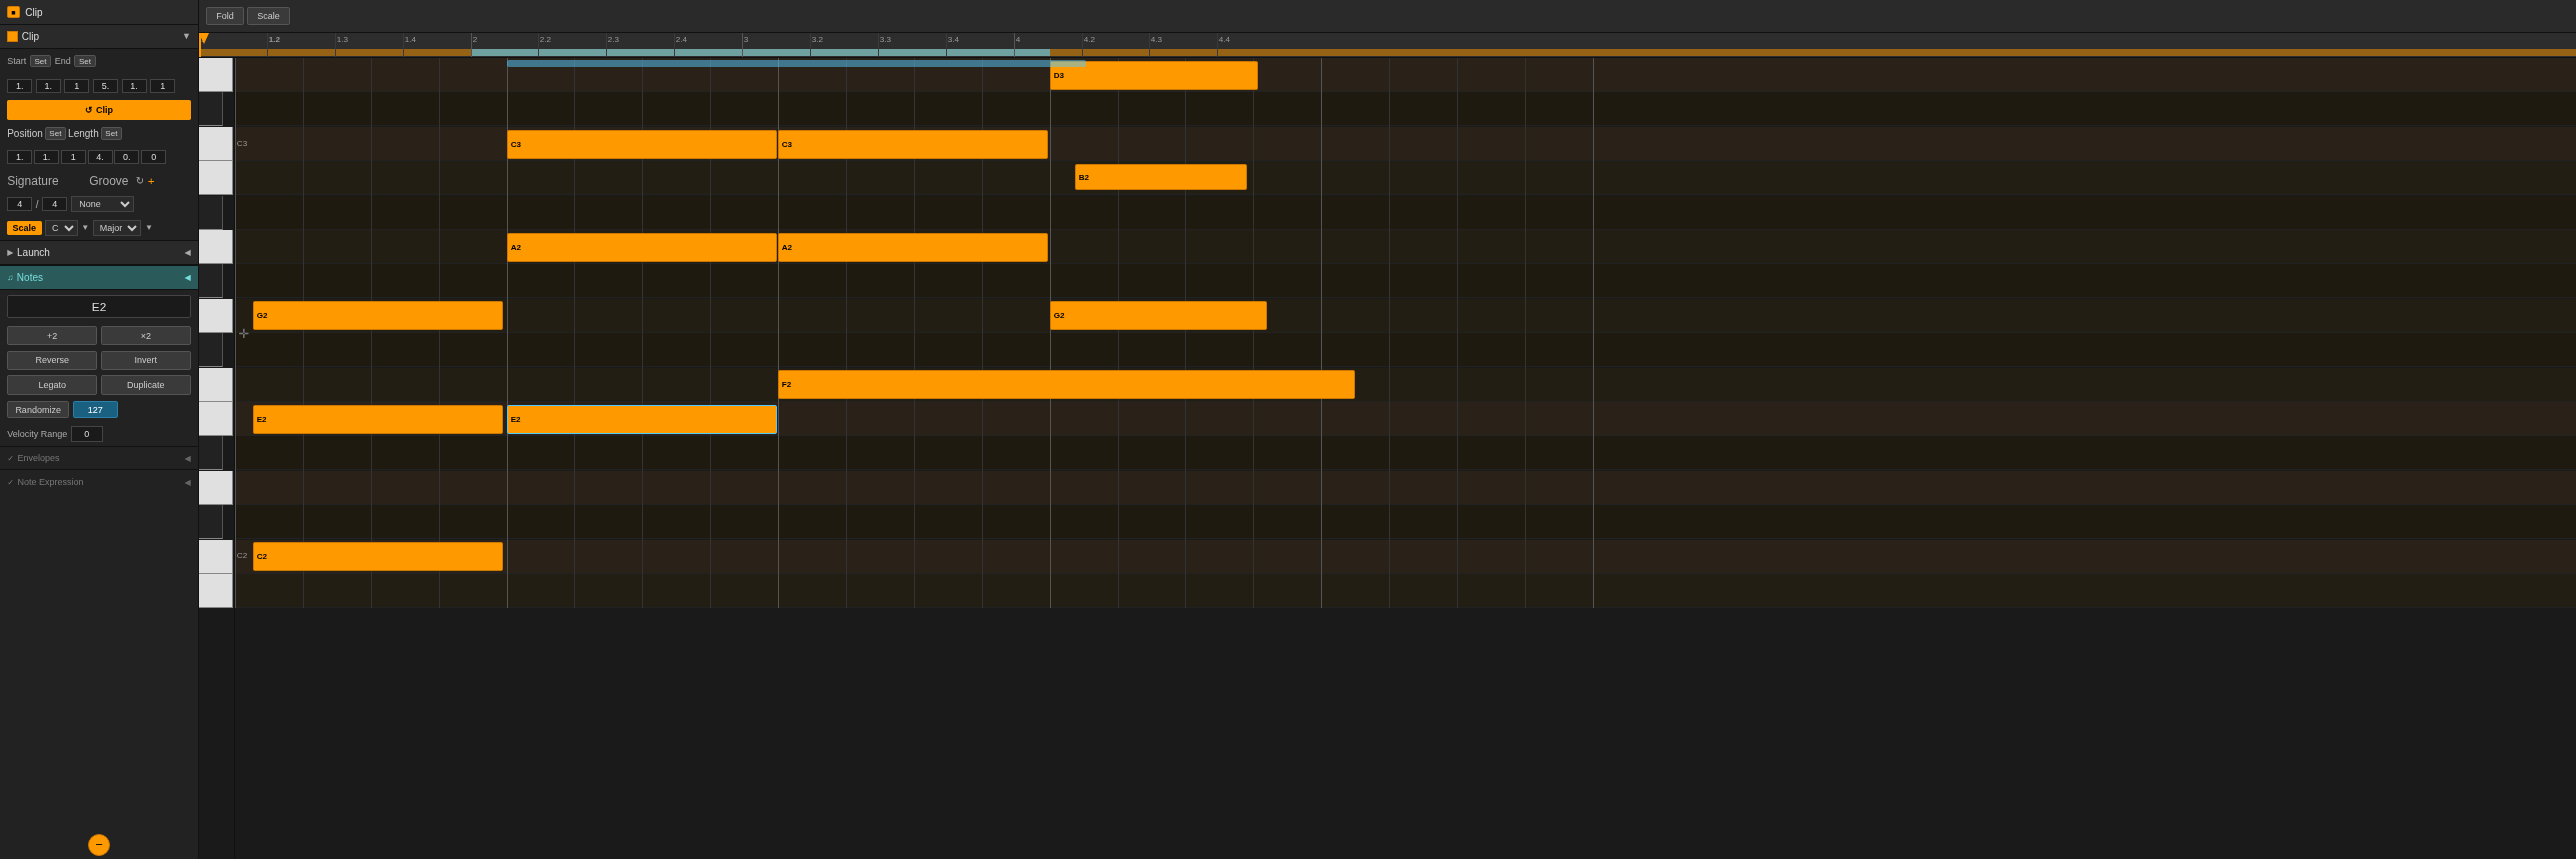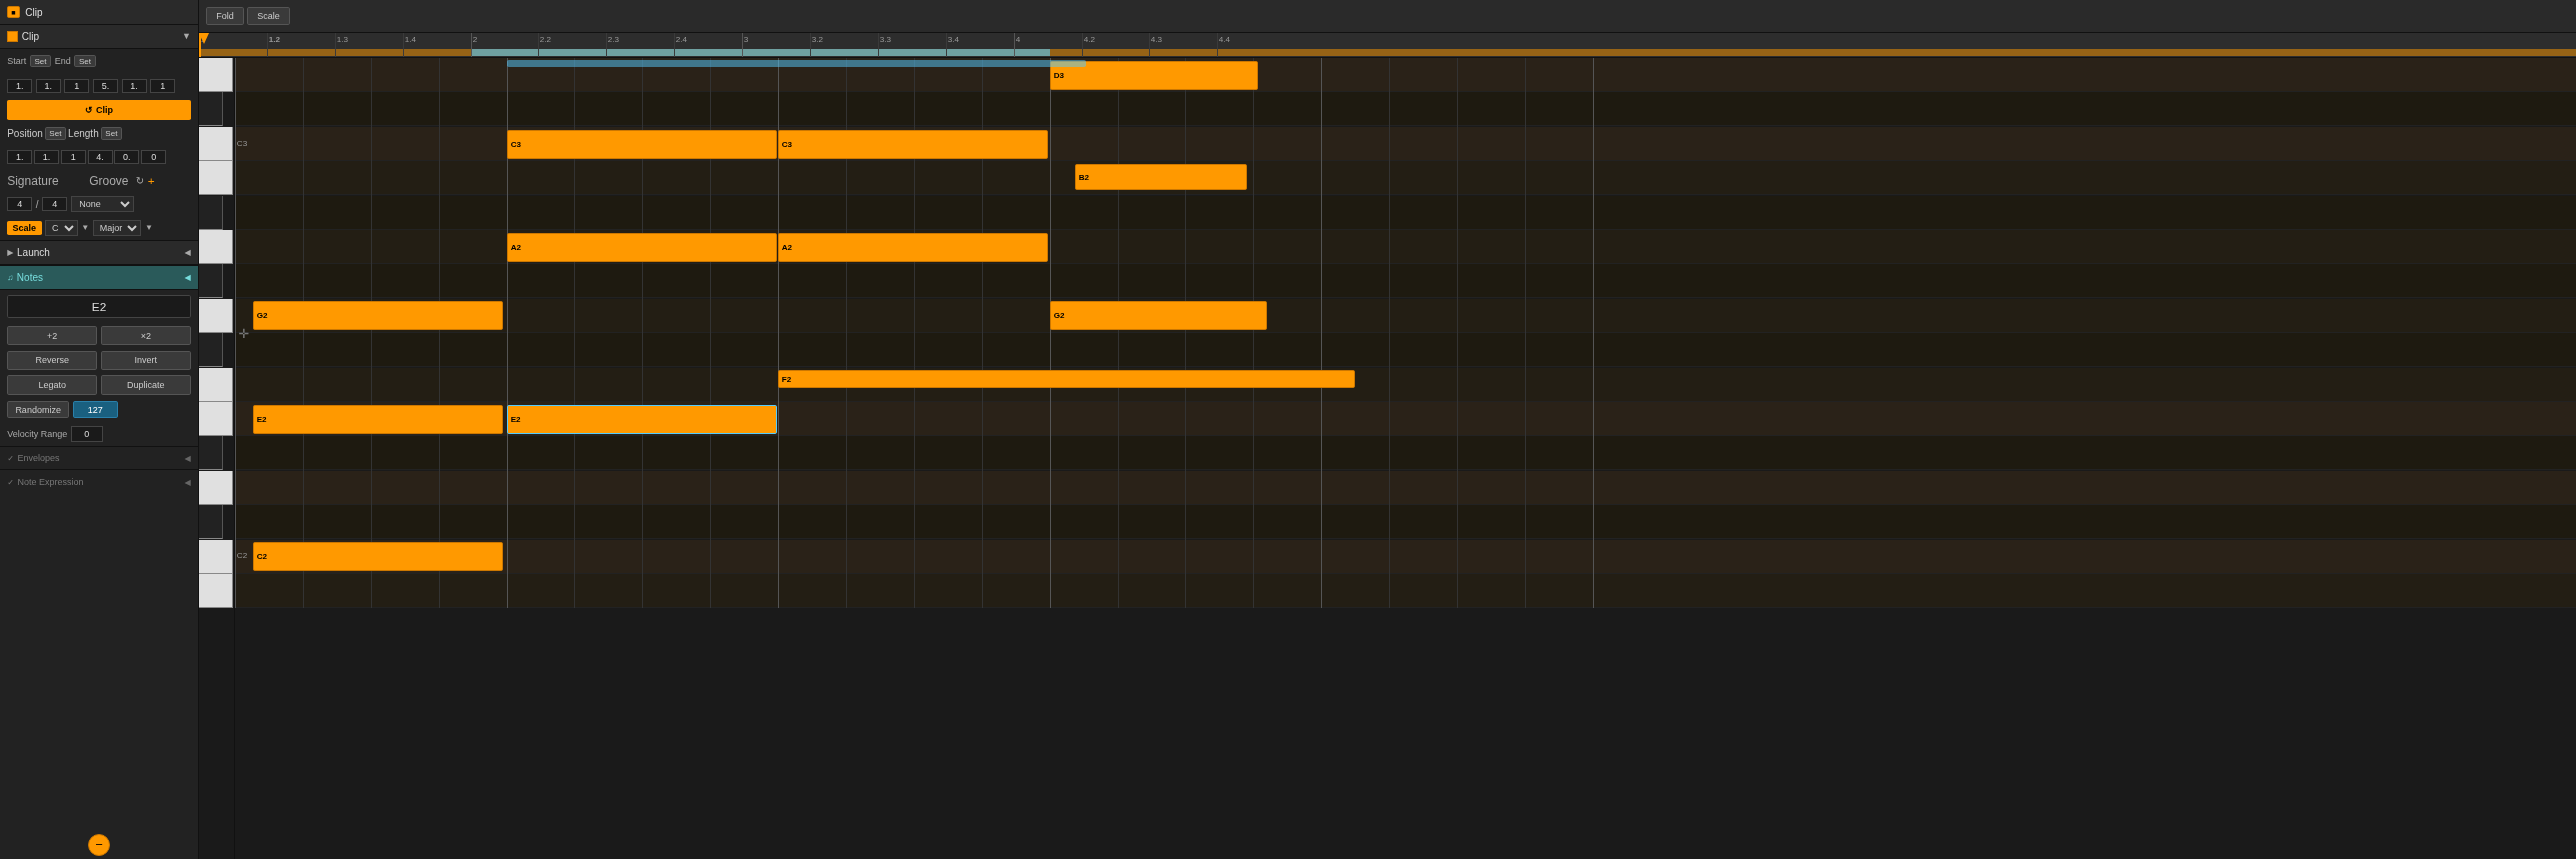--- a/index.html
+++ b/index.html
@@ -654,21 +654,21 @@
       <div id="note-blocks" style="position:absolute; left:0; right:0; top:0; bottom:0;">
           <div style="position: absolute; left: 272px; top: 1.8px; height: 7.2px; width: 579px; background: rgb(85, 204, 255); opacity: 0.5; border-radius: 1.8px; z-index: 10;"></div>
           <div style="position: absolute; left: 18px; top: 243px; width: 250px; height: 29px; background: rgb(255, 153, 0); border-radius: 1.8px; display: flex; align-items: center; padding-left: 2.7px; font-size: 8.1px; color: rgb(0, 0, 0); font-weight: bold; z-index: 5; cursor: pointer; border: 0.9px solid rgb(204, 119, 0);">G2</div>
           <div style="position: absolute; left: 18px; top: 347px; width: 250px; height: 29px; background: rgb(255, 153, 0); border-radius: 1.8px; display: flex; align-items: center; padding-left: 2.7px; font-size: 8.1px; color: rgb(0, 0, 0); font-weight: bold; z-index: 5; cursor: pointer; border: 0.9px solid rgb(204, 119, 0);">E2</div>
           <div style="position: absolute; left: 18px; top: 484px; width: 250px; height: 29px; background: rgb(255, 153, 0); border-radius: 1.8px; display: flex; align-items: center; padding-left: 2.7px; font-size: 8.1px; color: rgb(0, 0, 0); font-weight: bold; z-index: 5; cursor: pointer; border: 0.9px solid rgb(204, 119, 0);">C2</div>
           <div style="position: absolute; left: 272px; top: 72px; width: 270px; height: 29px; background: rgb(255, 153, 0); border-radius: 1.8px; display: flex; align-items: center; padding-left: 2.7px; font-size: 8.1px; color: rgb(0, 0, 0); font-weight: bold; z-index: 5; cursor: pointer; border: 0.9px solid rgb(204, 119, 0);">C3</div>
           <div style="position: absolute; left: 272px; top: 175px; width: 270px; height: 29px; background: rgb(255, 153, 0); border-radius: 1.8px; display: flex; align-items: center; padding-left: 2.7px; font-size: 8.1px; color: rgb(0, 0, 0); font-weight: bold; z-index: 5; cursor: pointer; border: 0.9px solid rgb(204, 119, 0);">A2</div>
           <div style="position: absolute; left: 272px; top: 347px; width: 270px; height: 29px; background: rgb(255, 153, 0); border-radius: 1.8px; display: flex; align-items: center; padding-left: 2.7px; font-size: 8.1px; color: rgb(0, 0, 0); font-weight: bold; z-index: 5; cursor: pointer; border: 1.8px solid rgb(85, 204, 255);">E2</div>
           <div style="position: absolute; left: 543px; top: 72px; width: 270px; height: 29px; background: rgb(255, 153, 0); border-radius: 1.8px; display: flex; align-items: center; padding-left: 2.7px; font-size: 8.1px; color: rgb(0, 0, 0); font-weight: bold; z-index: 5; cursor: pointer; border: 0.9px solid rgb(204, 119, 0);">C3</div>
           <div style="position: absolute; left: 543px; top: 175px; width: 270px; height: 29px; background: rgb(255, 153, 0); border-radius: 1.8px; display: flex; align-items: center; padding-left: 2.7px; font-size: 8.1px; color: rgb(0, 0, 0); font-weight: bold; z-index: 5; cursor: pointer; border: 0.9px solid rgb(204, 119, 0);">A2</div>
-          <div style="position: absolute; left: 543px; top: 312px; width: 577px; height: 18px; background: rgb(255, 153, 0); border-radius: 1.8px; display: flex; align-items: center; padding-left: 2.7px; font-size: 8.1px; color: rgb(0, 0, 0); font-weight: bold; z-index: 5; cursor: pointer; border: 0.9px solid rgb(204, 119, 0);">F2</div>
+          <div style="position: absolute; left: 543px; top: 312px; width: 577px; height: 29px; background: rgb(255, 153, 0); border-radius: 1.8px; display: flex; align-items: center; padding-left: 2.7px; font-size: 8.1px; color: rgb(0, 0, 0); font-weight: bold; z-index: 5; cursor: pointer; border: 0.9px solid rgb(204, 119, 0);">F2</div>
           <div style="position: absolute; left: 815px; top: 2.7px; width: 208px; height: 29px; background: rgb(255, 153, 0); border-radius: 1.8px; display: flex; align-items: center; padding-left: 2.7px; font-size: 8.1px; color: rgb(0, 0, 0); font-weight: bold; z-index: 5; cursor: pointer; border: 0.9px solid rgb(204, 119, 0);">D3</div>
           <div style="position: absolute; left: 815px; top: 106px; width: 172px; height: 26px; background: rgb(255, 153, 0); border-radius: 1.8px; display: flex; align-items: center; padding-left: 2.7px; font-size: 8.1px; color: rgb(0, 0, 0); font-weight: bold; z-index: 5; cursor: pointer; border: 0.9px solid rgb(204, 119, 0); margin-left: 25px;">B2</div>
           <div style="position: absolute; left: 815px; top: 243px; width: 217px; height: 29px; background: rgb(255, 153, 0); border-radius: 1.8px; display: flex; align-items: center; padding-left: 2.7px; font-size: 8.1px; color: rgb(0, 0, 0); font-weight: bold; z-index: 5; cursor: pointer; border: 0.9px solid rgb(204, 119, 0);">G2</div>
         </div>
 
       <div id="clabel-c3" class="label-c3" style="top: 81px; color: rgb(153, 153, 153); font-size: 8.1px; z-index: 3; position: absolute; left: 1.8px;">C3</div>
       <div id="clabel-c2" class="label-c2" style="top: 493px; color: rgb(153, 153, 153); font-size: 8.1px; z-index: 3; position: absolute; left: 1.8px;">C2</div>
     </div>
 
   </div>

